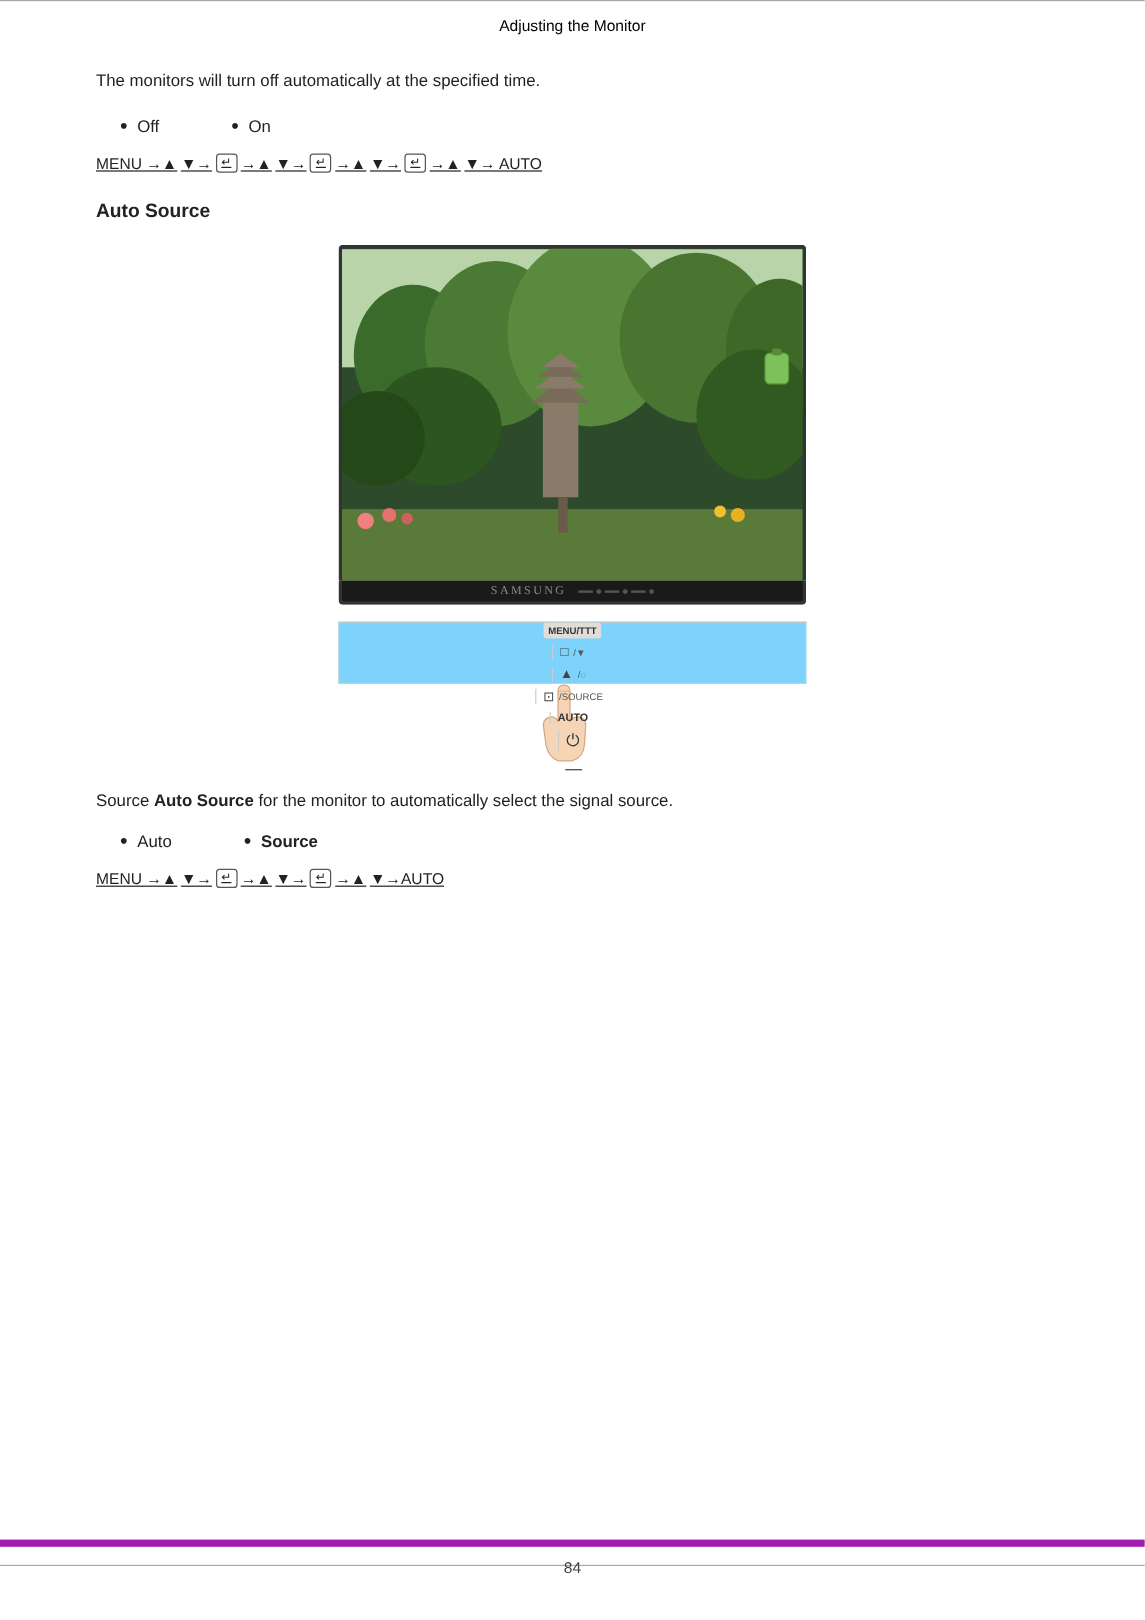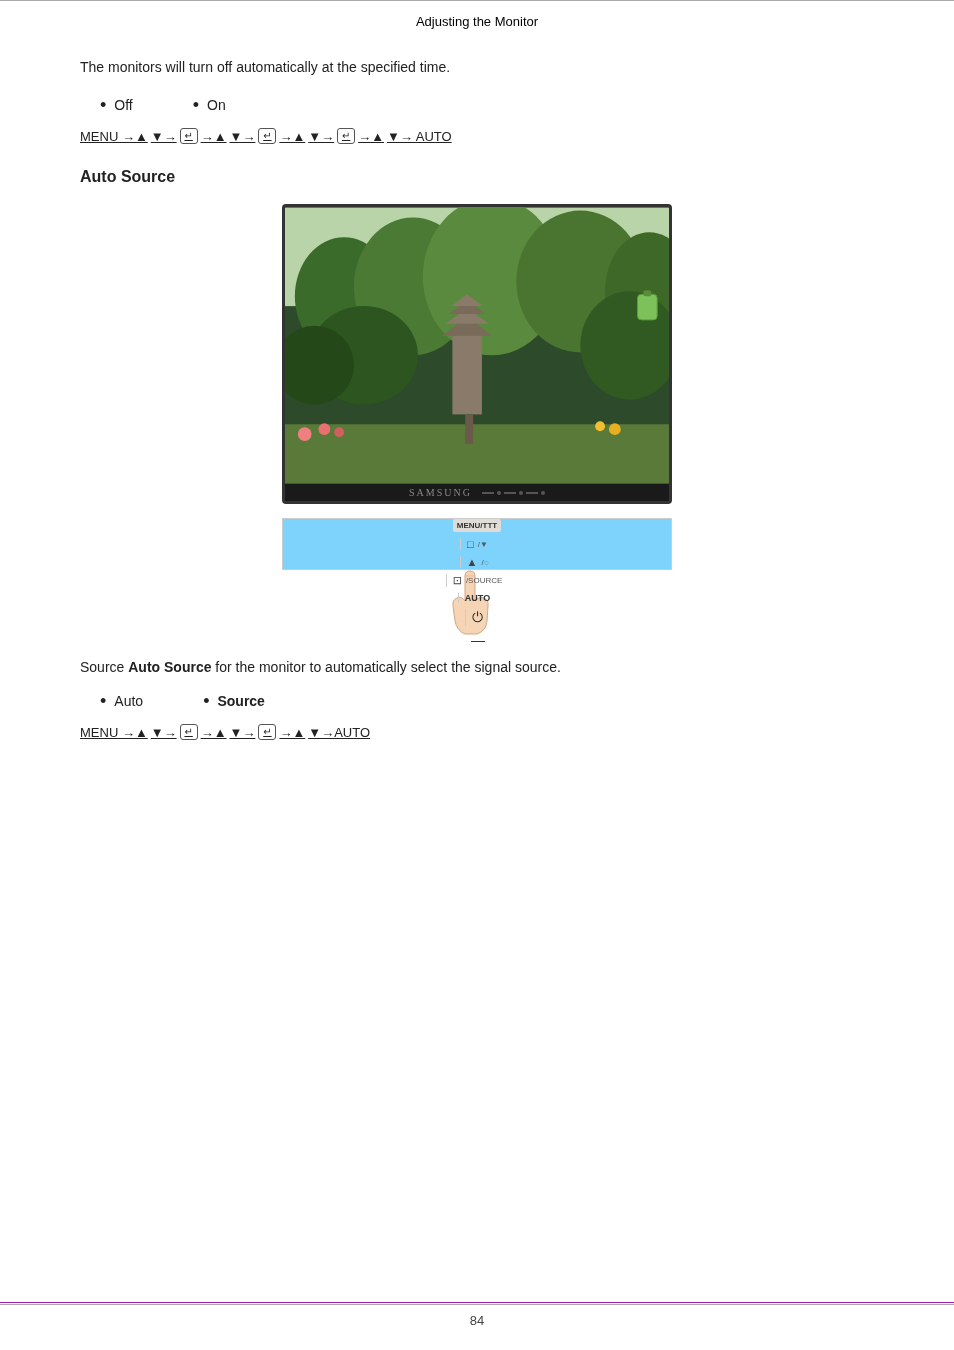--- a/index.html
+++ b/index.html
@@ -245,26 +245,26 @@
       line-height: 1.6;
     }
 
     .bold-text {
       font-weight: bold;
     }
 
     
     .page-footer {
       position: absolute;
-      bottom: 22px;
+      bottom: 36px;
       width: 100%;
       text-align: center;
       font-size: 13px;
       color: #444;
-      border-top: 1px solid #a21caf;
+      border-top: 6px solid #a21caf;
       padding-top: 10px;
     }
 
     .footer-line {
       width: 100%;
       border-top: 1px solid #aaa;
       position: absolute;
       bottom: 45px;
       left: 0;
     }

